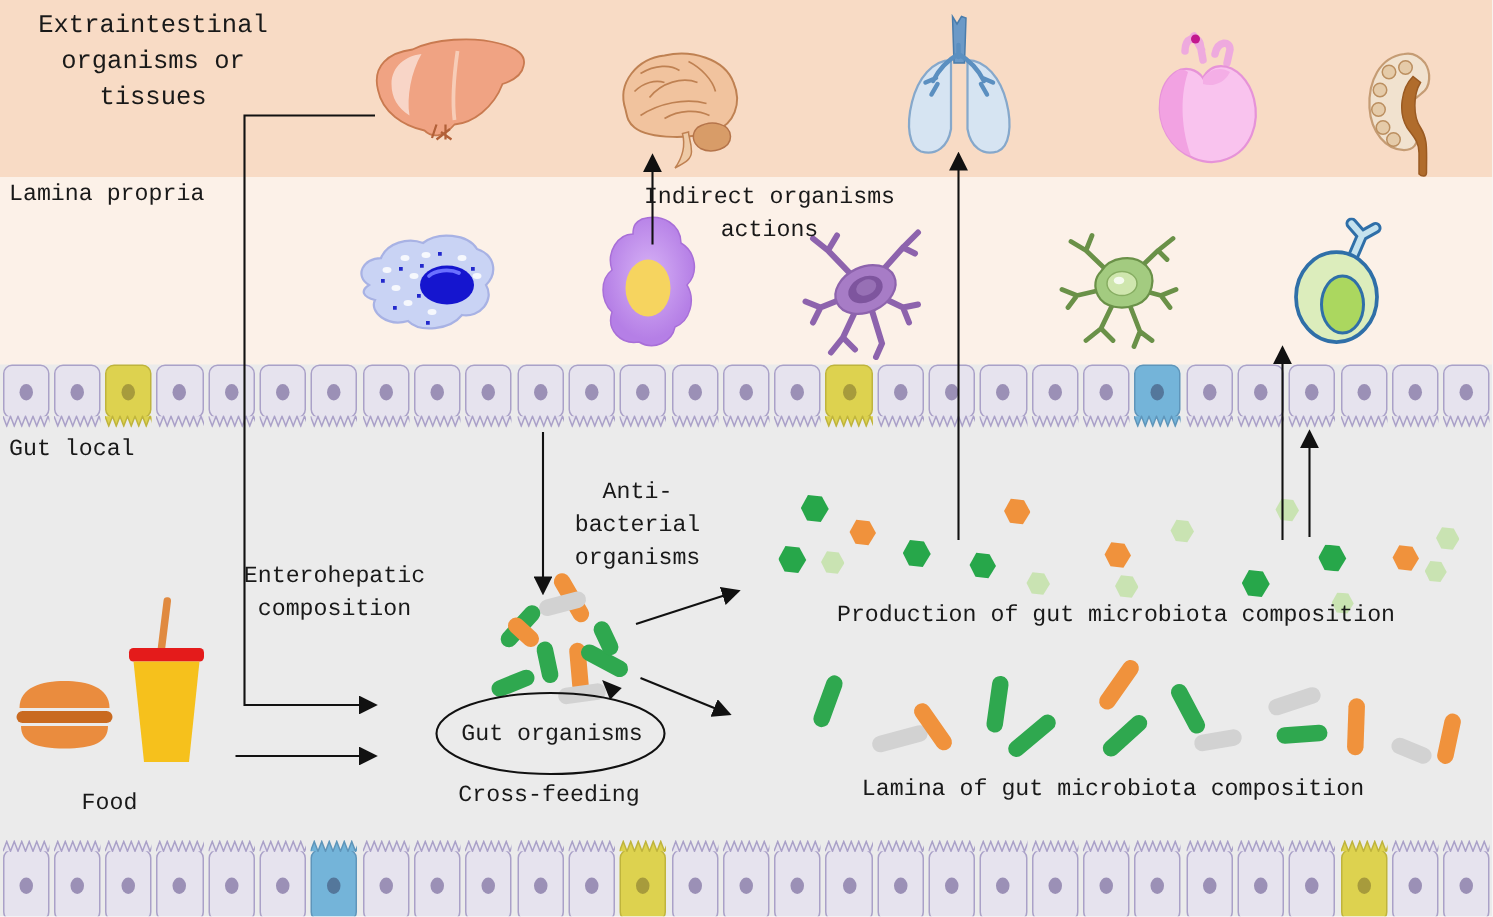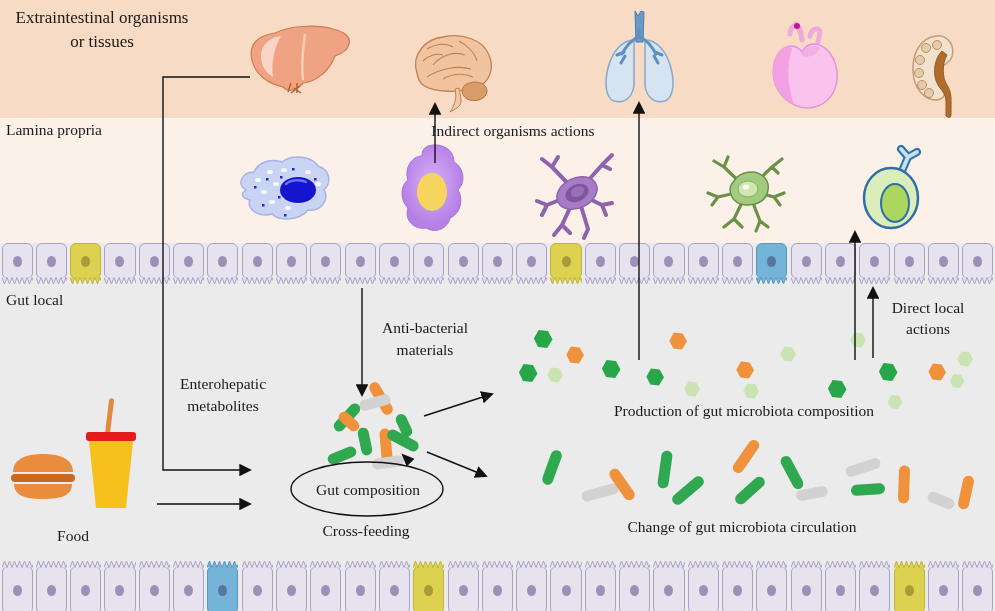--- a/index.html
+++ b/index.html
@@ -1,17 +1,17 @@
 <!DOCTYPE html>
 <html><head>
 <meta charset="utf-8">
 <style>
   html,body{margin:0;padding:0;background:#fff;}
   .stage{position:relative;width:995px;height:611px;overflow:hidden;background:#ebebeb;
-         font-family:Liberation Serif, serif;}
+         font-family:Liberation Mono, monospace;}
   .band{position:absolute;left:0;width:995px;}
   .band.top{top:0;height:118px;}
   .band.lamina{top:118px;height:125px;}
   .lbl{position:absolute;font-size:15.5px;line-height:21px;color:#191919;z-index:6;white-space:pre-line;}
   .ctr{transform:translateX(-50%);text-align:center;}
   .big{font-size:17px;line-height:24px;text-align:center;}
   .fig{position:absolute;z-index:2;}
   .ep-row{position:absolute;left:0;width:995px;z-index:3;}
   #ep-top{top:243px;height:44px;}
   #ep-bottom{top:556px;height:55px;}
@@ -32,27 +32,26 @@
 
   <div class="band top" style="background:#f8dbc5"></div>
   <div class="band lamina" style="background:#fcf1e8"></div>
 
   <div class="lbl big" style="left:8px;top:6px;width:188px;">Extraintestinal organisms or tissues</div>
   <div class="lbl" style="left:6px;top:119px;">Lamina propria</div>
   <div class="lbl" style="left:6px;top:289px;">Gut local</div>
   <div class="lbl ctr" style="left:73px;top:525px;">Food</div>
 
   <div class="lbl ctr" style="left:513px;top:120px;width:170px;line-height:22px;">Indirect organisms actions</div>
-  <div class="lbl ctr" style="left:425px;top:317px;width:120px;line-height:22px;">Anti-bacterial materials</div>
-  <div class="lbl ctr" style="left:928px;top:297px;width:115px;">Direct local actions</div>
-  <div class="lbl ctr" style="left:223px;top:373px;width:135px;line-height:22px;">Enterohepatic metabolites</div>
+  <div class="lbl ctr" style="left:425px;top:317px;width:120px;line-height:22px;">Anti-bacterial organisms</div>
+  <div class="lbl ctr" style="left:223px;top:373px;width:135px;line-height:22px;">Enterohepatic composition</div>
   <div class="lbl ctr" style="left:744px;top:400px;white-space:nowrap;">Production of gut microbiota composition</div>
-  <div class="lbl ctr" style="left:368px;top:479px;white-space:nowrap;">Gut composition</div>
+  <div class="lbl ctr" style="left:368px;top:479px;white-space:nowrap;">Gut organisms</div>
   <div class="lbl ctr" style="left:366px;top:520px;white-space:nowrap;">Cross-feeding</div>
-  <div class="lbl ctr" style="left:742px;top:516px;white-space:nowrap;">Change of gut microbiota circulation</div>
+  <div class="lbl ctr" style="left:742px;top:516px;white-space:nowrap;">Lamina of gut microbiota composition</div>
 
   <svg class="fig" style="left:245px;top:20px" width="110" height="85" viewBox="0 0 110 85">
     <path d="M7,40 C3,24 14,15 30,13 C44,6 70,4 88,9 C100,12 106,17 104,24 C103,30 96,34 90,36 C84,52 70,62 58,63 C52,70 44,73 38,67 C24,64 10,55 7,40 Z" fill="#f0a383" stroke="#c97a50" stroke-width="1.2"></path>
     <path d="M16,36 C16,24 26,17 36,16 C29,28 26,45 28,57 C20,52 16,45 16,36 Z" fill="#ffffff" opacity="0.55"></path>
     <path d="M60,14 C58,28 56,44 58,60" stroke="#f7cdb8" stroke-width="2.5" fill="none"></path>
     <path d="M46,63 l-3,9 M52,63 l0,10 M49,68 l7,5 M55,66 l-9,7" stroke="#b26038" stroke-width="1.5" fill="none"></path>
   </svg>
   <svg class="fig" style="left:403px;top:25px" width="100" height="90" viewBox="0 0 100 90">
     <path d="M14,48 C8,30 22,14 40,12 C58,8 80,14 86,30 C92,44 86,58 74,62 C60,68 30,68 20,60 C15,56 15,52 14,48 Z" fill="#f1c39e" stroke="#bf8152" stroke-width="1.3"></path>
     <path d="M24,24 C34,18 44,18 50,22 M30,40 C38,30 52,26 62,30 M24,52 C36,44 54,40 68,44 M56,16 C64,20 72,28 74,36 M40,54 C50,48 62,48 70,52 M20,36 C26,30 34,28 40,30" stroke="#bf8152" stroke-width="1.1" fill="none"></path>

